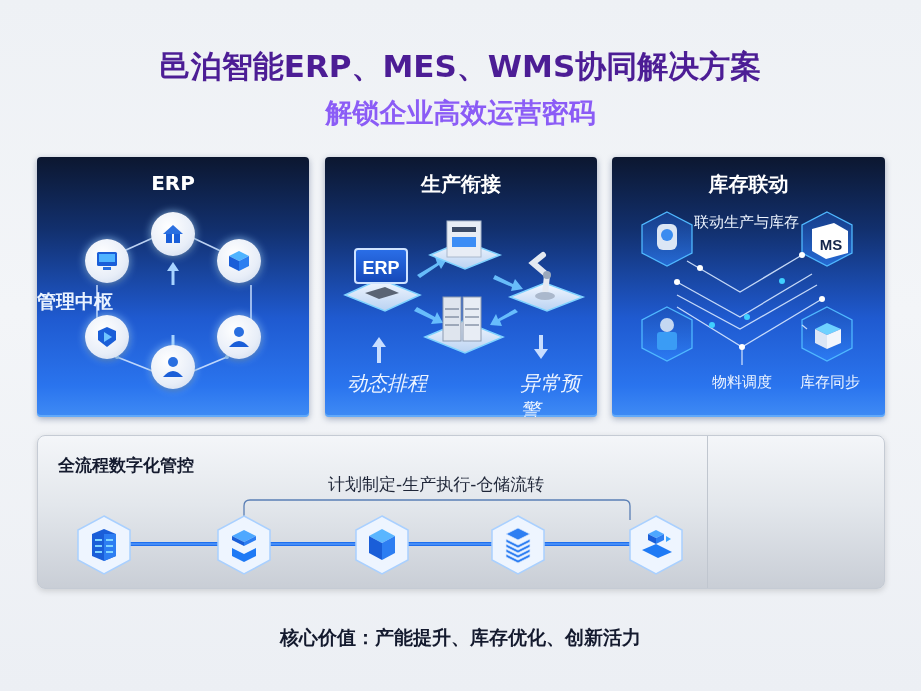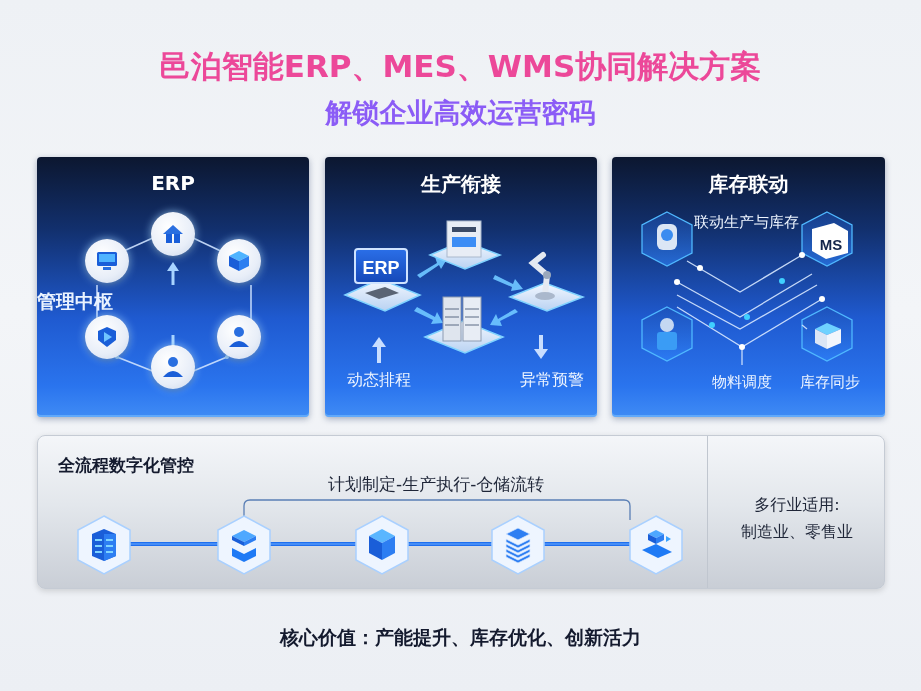--- a/index.html
+++ b/index.html
@@ -5,21 +5,21 @@
   * { box-sizing: border-box; margin: 0; padding: 0; }
   html, body { width: 921px; height: 691px; overflow: hidden; }
   body {
     font-family: "DejaVu Sans", "Liberation Sans", sans-serif;
     background: linear-gradient(180deg, #eef1f5 0%, #f3f5f8 45%, #eceff4 100%);
     position: relative;
     color: #141a2e;
   }
   .title {
     position: absolute; left: 0; top: 46px; width: 921px;
-    text-align: center; font-size: 31px; font-weight: bold; color: #ec4899;
+    text-align: center; font-size: 31px; font-weight: bold; color: #4c1d95;
     letter-spacing: 0px;
   }
   .subtitle {
     position: absolute; left: 0; top: 95px; width: 921px;
     text-align: center; font-size: 27px; font-weight: bold; color: #8b5cf6;
   }
   .panel {
     position: absolute; top: 157px; height: 260px; border-radius: 4px;
     background: linear-gradient(180deg, #0c1730 0%, #12306e 28%, #1f5ad0 62%, #2a74ee 88%, #3f8bf5 100%);
     box-shadow: 0 2px 6px rgba(20,40,90,0.35), inset 0 -2px 0 rgba(120,190,255,0.6);
@@ -38,21 +38,21 @@
     background: radial-gradient(circle at 40% 35%, #ffffff 0%, #e8eef8 60%, #c9d6ea 100%);
     box-shadow: 0 0 8px rgba(160,210,255,0.8), 0 2px 4px rgba(0,0,0,0.3);
     display: flex; align-items: center; justify-content: center;
   }
   .center-label {
     position: absolute; left: 0; width: 100%; top: 132px; text-align: left;
     color: #eaf3ff; font-size: 19px; font-weight: bold;
   }
   .svg-layer { position: absolute; left: 0; top: 0; }
 
-  .p2-label { position: absolute; color: #eef5ff; font-size: 16px; }
+  .p2-label { position: absolute; color: #eef5ff; font-size: 20px; font-style: italic; }
   .p3-label { position: absolute; color: #eef5ff; font-size: 15px; text-align: right; }
 
   .bottom-card {
     position: absolute; left: 37px; top: 435px; width: 848px; height: 154px;
     border-radius: 8px;
     background: linear-gradient(180deg, #f4f6f9 0%, #e3e7ec 45%, #c9ced6 100%);
     border: 1px solid #c5cbd4;
     box-shadow: 0 2px 6px rgba(0,0,0,0.15);
     overflow: hidden;
   }
@@ -329,19 +329,15 @@
       <polygon points="28,2 54,16 54,46 28,60 2,46 2,16" fill="#eef5ff" stroke="#a9d0ff" stroke-width="1.5"></polygon>
       <path d="M20 20 L28 16 L36 20 L28 24 Z" fill="#4ea8ff"></path>
       <path d="M20 20 L28 24 L28 30 L20 26 Z" fill="#1a5ed8"></path>
       <path d="M36 20 L28 24 L28 30 L36 26 Z" fill="#2d7ef2"></path>
       <path d="M14 36 L28 30 L44 38 L30 44 Z" fill="#1f7af5"></path>
       <path d="M38 22 L43 25 L38 28 Z" fill="#3aa3ff"></path>
     </svg>
   </div>
 
   <div class="bottom-divider"></div>
-  <div class="industry">
-    <div>多行业适用:</div>
-    <div>制造业、零售业</div>
-  </div>
 </div>
 
 <div class="footer">核心价值：产能提升、库存优化、创新活力</div>
 
 </body></html>

